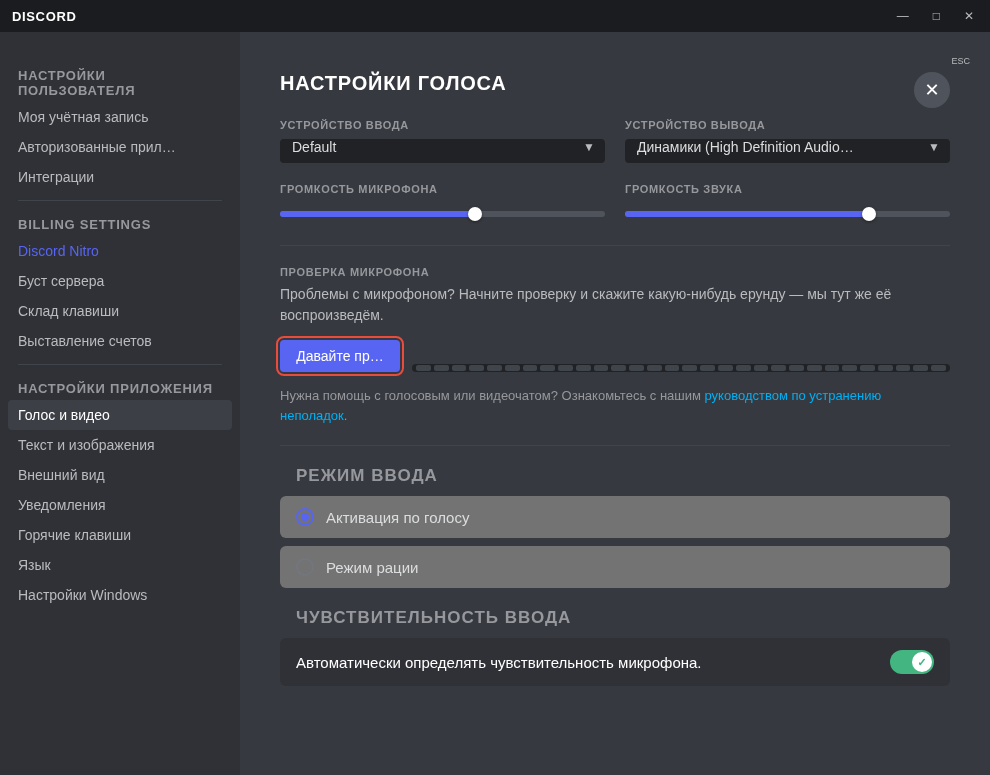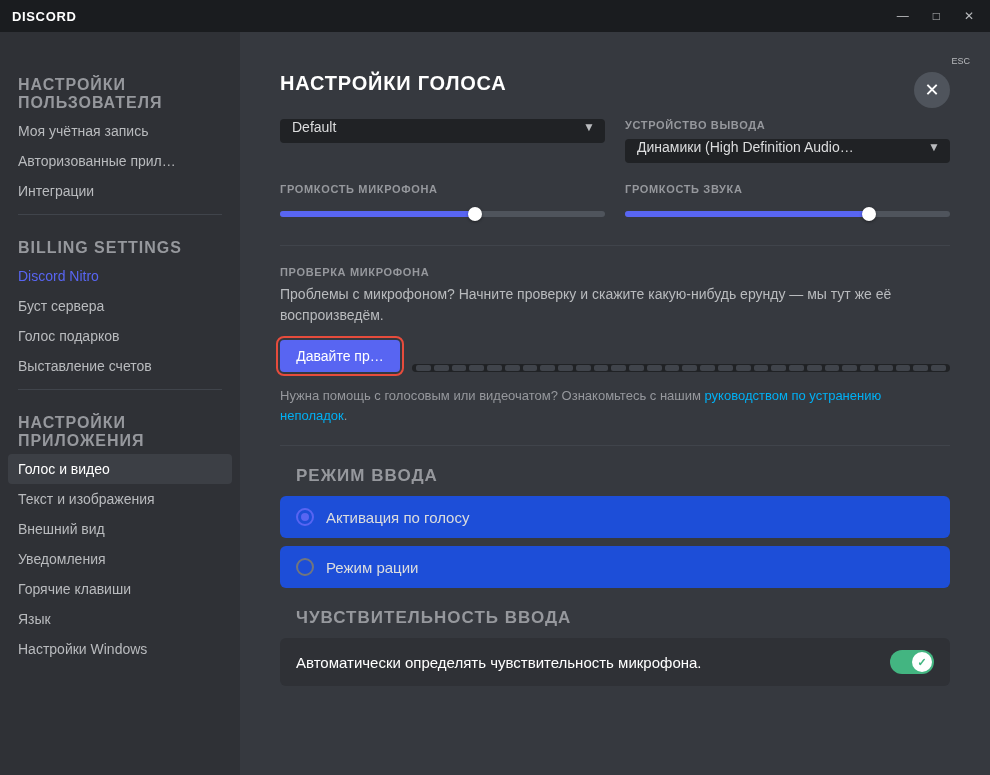--- a/index.html
+++ b/index.html
@@ -49,27 +49,27 @@
 
     
     .sidebar {
       width: 240px;
       background: #2f3136;
       padding: 20px 8px;
       overflow-y: auto;
       flex-shrink: 0;
     }
     .sidebar-section-title {
-      font-size: 16px;
+      font-size: 13px;
       font-weight: 700;
       color: #96989d;
       text-transform: uppercase;
       letter-spacing: 0.06em;
       padding: 8px 10px 4px;
-      margin-top: 16px;
+      margin-top: 8px;
     }
     .sidebar-item {
       display: block;
       padding: 7px 10px;
       border-radius: 4px;
       font-size: 14px;
       color: #b9bbbe;
       cursor: pointer;
       white-space: nowrap;
       overflow: hidden;
@@ -268,21 +268,21 @@
       font-size: 17px;
       font-weight: 700;
       color: #96989d;
       text-transform: uppercase;
       letter-spacing: 0.06em;
       margin-bottom: 10px;
       padding-left: 16px;
     }
 
     .radio-option {
-      background: #1d4ed8;
+      background: #737373;
       border-radius: 6px;
       padding: 12px 16px;
       display: flex;
       align-items: center;
       gap: 12px;
       margin-bottom: 8px;
       cursor: pointer;
     }
 
     .radio-circle {
@@ -373,21 +373,21 @@
     <div class="sidebar-section-title">НАСТРОЙКИ ПОЛЬЗОВАТЕЛЯ</div>
     <div class="sidebar-item"><span>Моя учётная запись</span></div>
     <div class="sidebar-item"><span>Авторизованные прил…</span></div>
     <div class="sidebar-item"><span>Интеграции</span></div>
 
     <div class="sidebar-divider"></div>
 
     <div class="sidebar-section-title">BILLING SETTINGS</div>
     <div class="sidebar-item nitro"><span>Discord Nitro</span></div>
     <div class="sidebar-item"><span>Буст сервера</span></div>
-    <div class="sidebar-item"><span>Голос подарков</span></div>
+    <div class="sidebar-item"><span>Склад клавиши</span></div>
     <div class="sidebar-item"><span>Выставление счетов</span></div>
 
     <div class="sidebar-divider"></div>
 
     <div class="sidebar-section-title">НАСТРОЙКИ ПРИЛОЖЕНИЯ</div>
     <div class="sidebar-item active"><span>Голос и видео</span></div>
     <div class="sidebar-item"><span>Текст и изображения</span></div>
     <div class="sidebar-item"><span>Внешний вид</span></div>
     <div class="sidebar-item"><span>Уведомления</span></div>
     <div class="sidebar-item"><span>Горячие клавиши</span></div>
@@ -401,20 +401,21 @@
       <button class="close-btn">
         <span>✕</span>
       </button>
       <div class="close-btn-esc">ESC</div>
     </div>
 
     <div class="page-title">НАСТРОЙКИ ГОЛОСА</div>
 
     <div class="settings-row">
       <div class="settings-col">
+        <div class="field-label">УСТРОЙСТВО ВВОДА</div>
         <div class="select-wrapper">
           <span>Default</span>
           <span class="chevron">▼</span>
         </div>
       </div>
       <div class="settings-col">
         <div class="field-label">УСТРОЙСТВО ВЫВОДА</div>
         <div class="select-wrapper">
           <span style="overflow:hidden;text-overflow:ellipsis;white-space:nowrap;max-width:220px;display:block;">Динамики (High Definition Audio D…</span>
           <span class="chevron">▼</span>

